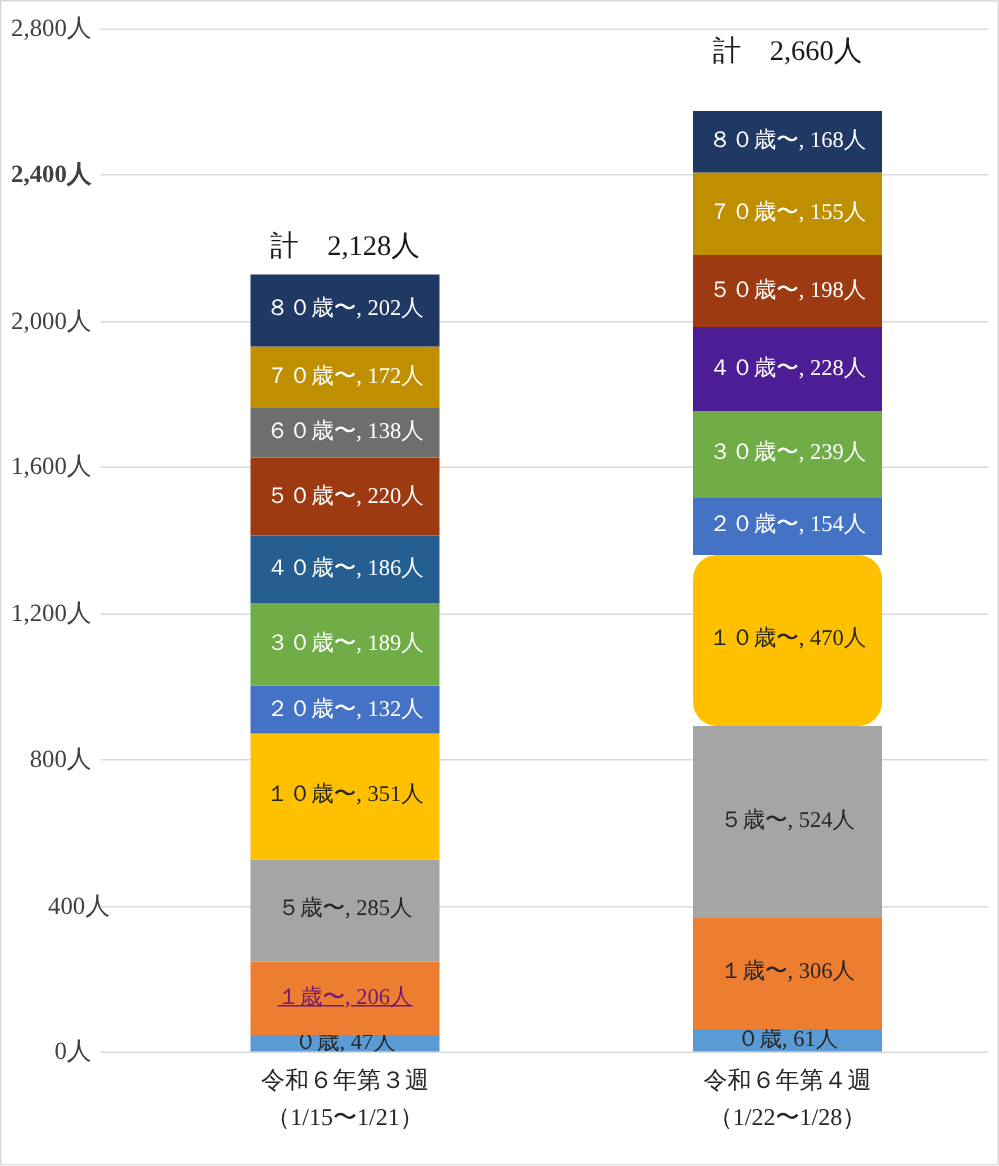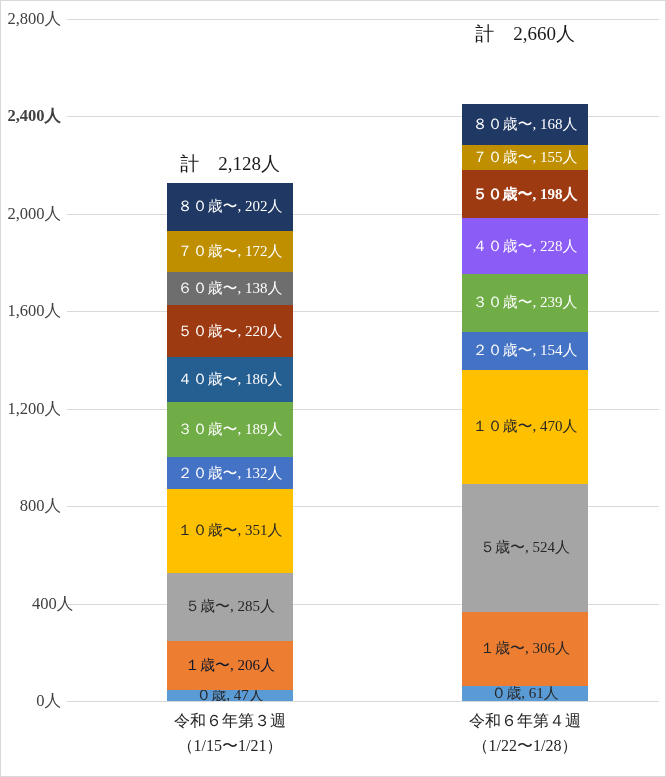--- a/index.html
+++ b/index.html
@@ -127,21 +127,21 @@
         <div class="gridline" style="top: 115.429px; background: rgb(217, 217, 217);"></div>
         <div class="gridline" style="top: 18px; background: rgb(217, 217, 217);"></div>
       </div>
     <div id="bars">
         <div class="bar-column" style="left: 100px; top: 0px; height: 700px;">
           <div class="bar-stack" style="height: 518.32px; bottom: 0px;">
             <div class="segment" style="height: 11.4479px; background: rgb(91, 155, 213);">
               <span class="segment-label" style="color: rgb(38, 38, 38);">０歳, 47人</span>
             </div>
             <div class="segment" style="height: 50.1757px; background: rgb(237, 125, 49);">
-              <span class="segment-label" style="color: #0f172a;">１歳〜, 206人</span>
+              <span class="segment-label" style="color: #701a75; text-decoration: underline;">１歳〜, 206人</span>
             </div>
             <div class="segment" style="height: 69.4179px; background: rgb(165, 165, 165);">
               <span class="segment-label" style="color: rgb(38, 38, 38);">５歳〜, 285人</span>
             </div>
             <div class="segment" style="height: 85.4936px; background: rgb(255, 192, 0);">
               <span class="segment-label" style="color: rgb(38, 38, 38);">１０歳〜, 351人</span>
             </div>
             <div class="segment" style="height: 32.1514px; background: rgb(68, 114, 196);">
               <span class="segment-label" style="color: rgb(255, 255, 255);">２０歳〜, 132人</span>
             </div>
@@ -170,36 +170,36 @@
           <div class="bar-stack" style="height: 647.9px; bottom: 0px;">
             <div class="segment" style="height: 14.8579px; background: rgb(91, 155, 213);">
               <span class="segment-label" style="color: rgb(38, 38, 38);">０歳, 61人</span>
             </div>
             <div class="segment" style="height: 74.5329px; background: rgb(237, 125, 49);">
               <span class="segment-label" style="color: rgb(38, 38, 38);">１歳〜, 306人</span>
             </div>
             <div class="segment" style="height: 127.631px; background: rgb(165, 165, 165);">
               <span class="segment-label" style="color: rgb(38, 38, 38);">５歳〜, 524人</span>
             </div>
-            <div class="segment" style="height: 114.479px; background: rgb(255, 192, 0);">
+            <div class="segment" style="height: 114.479px; background: rgb(255, 192, 0); border-radius: 16px;">
               <span class="segment-label" style="color: rgb(38, 38, 38);">１０歳〜, 470人</span>
             </div>
             <div class="segment" style="height: 37.51px; background: rgb(68, 114, 196);">
               <span class="segment-label" style="color: rgb(255, 255, 255);">２０歳〜, 154人</span>
             </div>
             <div class="segment" style="height: 58.2136px; background: rgb(112, 173, 71);">
               <span class="segment-label" style="color: rgb(255, 255, 255);">３０歳〜, 239人</span>
             </div>
-            <div class="segment" style="height: 55.5343px; background: #8b5cf6;">
+            <div class="segment" style="height: 55.5343px; background: #4c1d95;">
               <span class="segment-label" style="color: rgb(255, 255, 255);">４０歳〜, 228人</span>
             </div>
-            <div class="segment" style="height: 48.2271px; background: rgb(158, 58, 17); font-weight: bold;">
+            <div class="segment" style="height: 48.2271px; background: rgb(158, 58, 17);">
               <span class="segment-label" style="color: rgb(255, 255, 255);">５０歳〜, 198人</span>
             </div>
-            <div class="segment" style="height: 25px; background: rgb(191, 143, 0);">
+            <div class="segment" style="height: 55px; background: rgb(191, 143, 0);">
               <span class="segment-label" style="color: rgb(255, 255, 255);">７０歳〜, 155人</span>
             </div>
             <div class="segment" style="height: 40.92px; background: rgb(31, 56, 100);">
               <span class="segment-label" style="color: rgb(255, 255, 255);">８０歳〜, 168人</span>
             </div>
           </div>
           <div class="total-label" style="top: 20.1px;">計　2,660人</div>
         </div>
       </div>
   </div>

